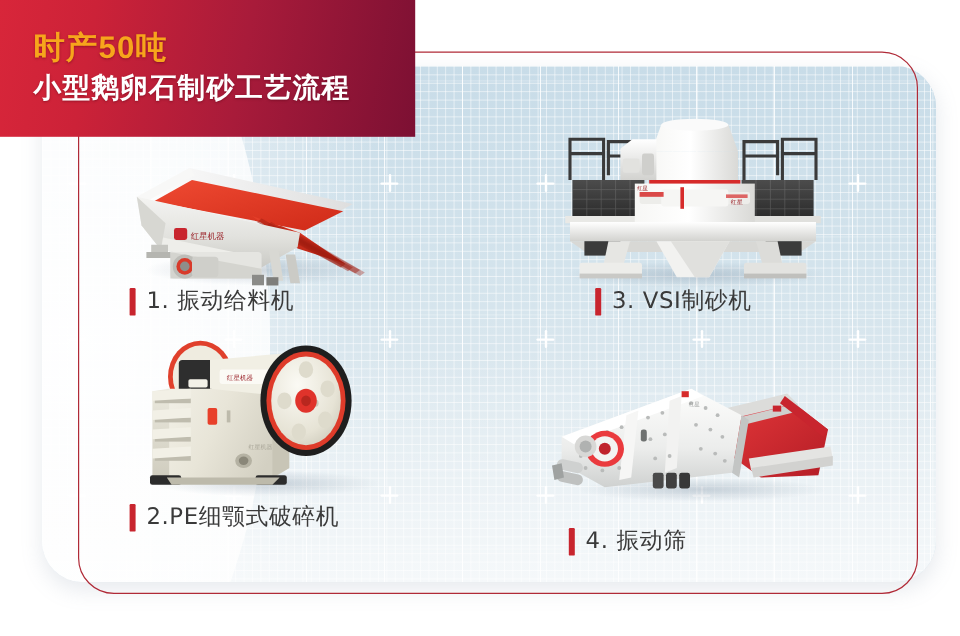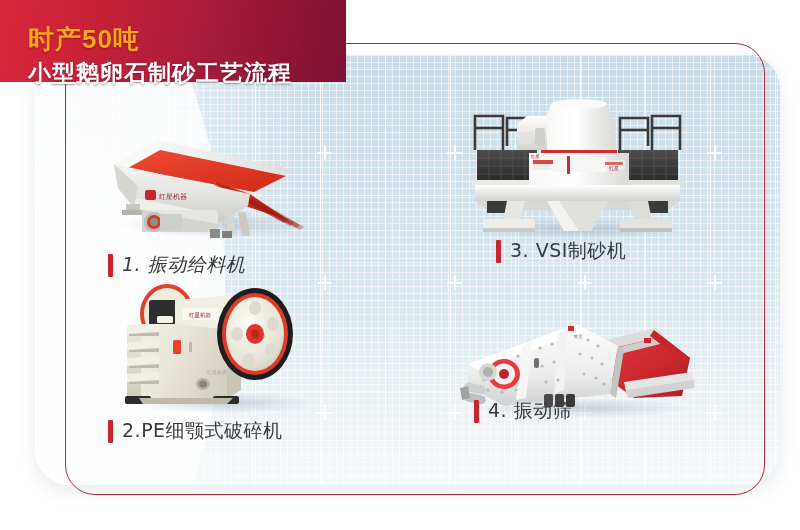--- a/index.html
+++ b/index.html
@@ -81,21 +81,21 @@
     position:absolute;
     left:65px; top:43px; width:700px; height:452px;
     border:1.6px solid #b02a37;
     border-radius:30px;
     background:transparent;
     pointer-events:none;
   }
 
   
   .banner{
-    position:absolute; left:0; top:0; width:346px; height:82px;
+    position:absolute; left:0; top:0; width:346px; height:114px;
     background:linear-gradient(100deg,#d8263a 0%, #cc2238 22%, #a81b3a 58%, #7c1033 100%);
     z-index:6;
   }
   .banner .t1{
     position:absolute; left:28px; top:22px;
     font-size:26px; font-weight:bold; letter-spacing:1px;
     color:#f7a51c;
     text-shadow:0 1px 2px rgba(80,0,20,.45);
     white-space:nowrap;
   }
@@ -225,21 +225,21 @@
       <polygon points="28,76 42,76 42,84 28,84" fill="#c6c6c1"></polygon>
       <rect x="24" y="82" width="20" height="5" fill="#b5b5b0"></rect>
 
       <g transform="translate(47,62)">
         <rect x="0" y="0" width="11" height="10" rx="2" fill="#c8252e"></rect>
         <text x="14" y="9" font-size="7" fill="#9a2027" font-family="DejaVu Sans, sans-serif">红星机器</text>
       </g>
     </svg>
   </div>
 
-  <div class="caption" style="left:108px; top:252px;font-style:italic;">
+  <div class="caption" style="left:108px; top:238px;">
     <span class="bar"></span>
     <span class="txt">1. 振动给料机</span>
   </div>
 
   <div class="shadow" style="left:128px; top:392px; width:190px; height:22px;"></div>
   <div class="machine" style="left:115px; top:272px; width:205px; height:135px;">
     <svg width="205" height="135" viewBox="0 0 205 135">
       <defs>
         <linearGradient id="jcBody" x1="0" y1="0" x2="1" y2="0.4">
           <stop offset="0" stop-color="#f3f1e8"></stop>
@@ -476,21 +476,21 @@
       <rect x="86" y="92" width="9" height="13" rx="2" fill="#4a4a4a"></rect>
       <rect x="97" y="92" width="9" height="13" rx="2" fill="#404040"></rect>
       <rect x="108" y="92" width="9" height="13" rx="2" fill="#383838"></rect>
 
       <rect x="110" y="24" width="6" height="5" fill="#d62b2b"></rect>
       <text x="116" y="36" font-size="4.5" fill="#9a9c9b" font-family="DejaVu Sans, sans-serif">红星</text>
       <rect x="186" y="36" width="7" height="5" fill="#c8252e"></rect>
     </svg>
   </div>
 
-  <div class="caption" style="left:452px; top:398px;padding-left:22px;">
+  <div class="caption" style="left:452px; top:438px;padding-left:22px;">
     <span class="bar"></span>
     <span class="txt">4. 振动筛</span>
   </div>
 
   <div class="banner">
     <div class="t1">时产50吨</div>
     <div class="t2">小型鹅卵石制砂工艺流程</div>
   </div>
 
 </div>

